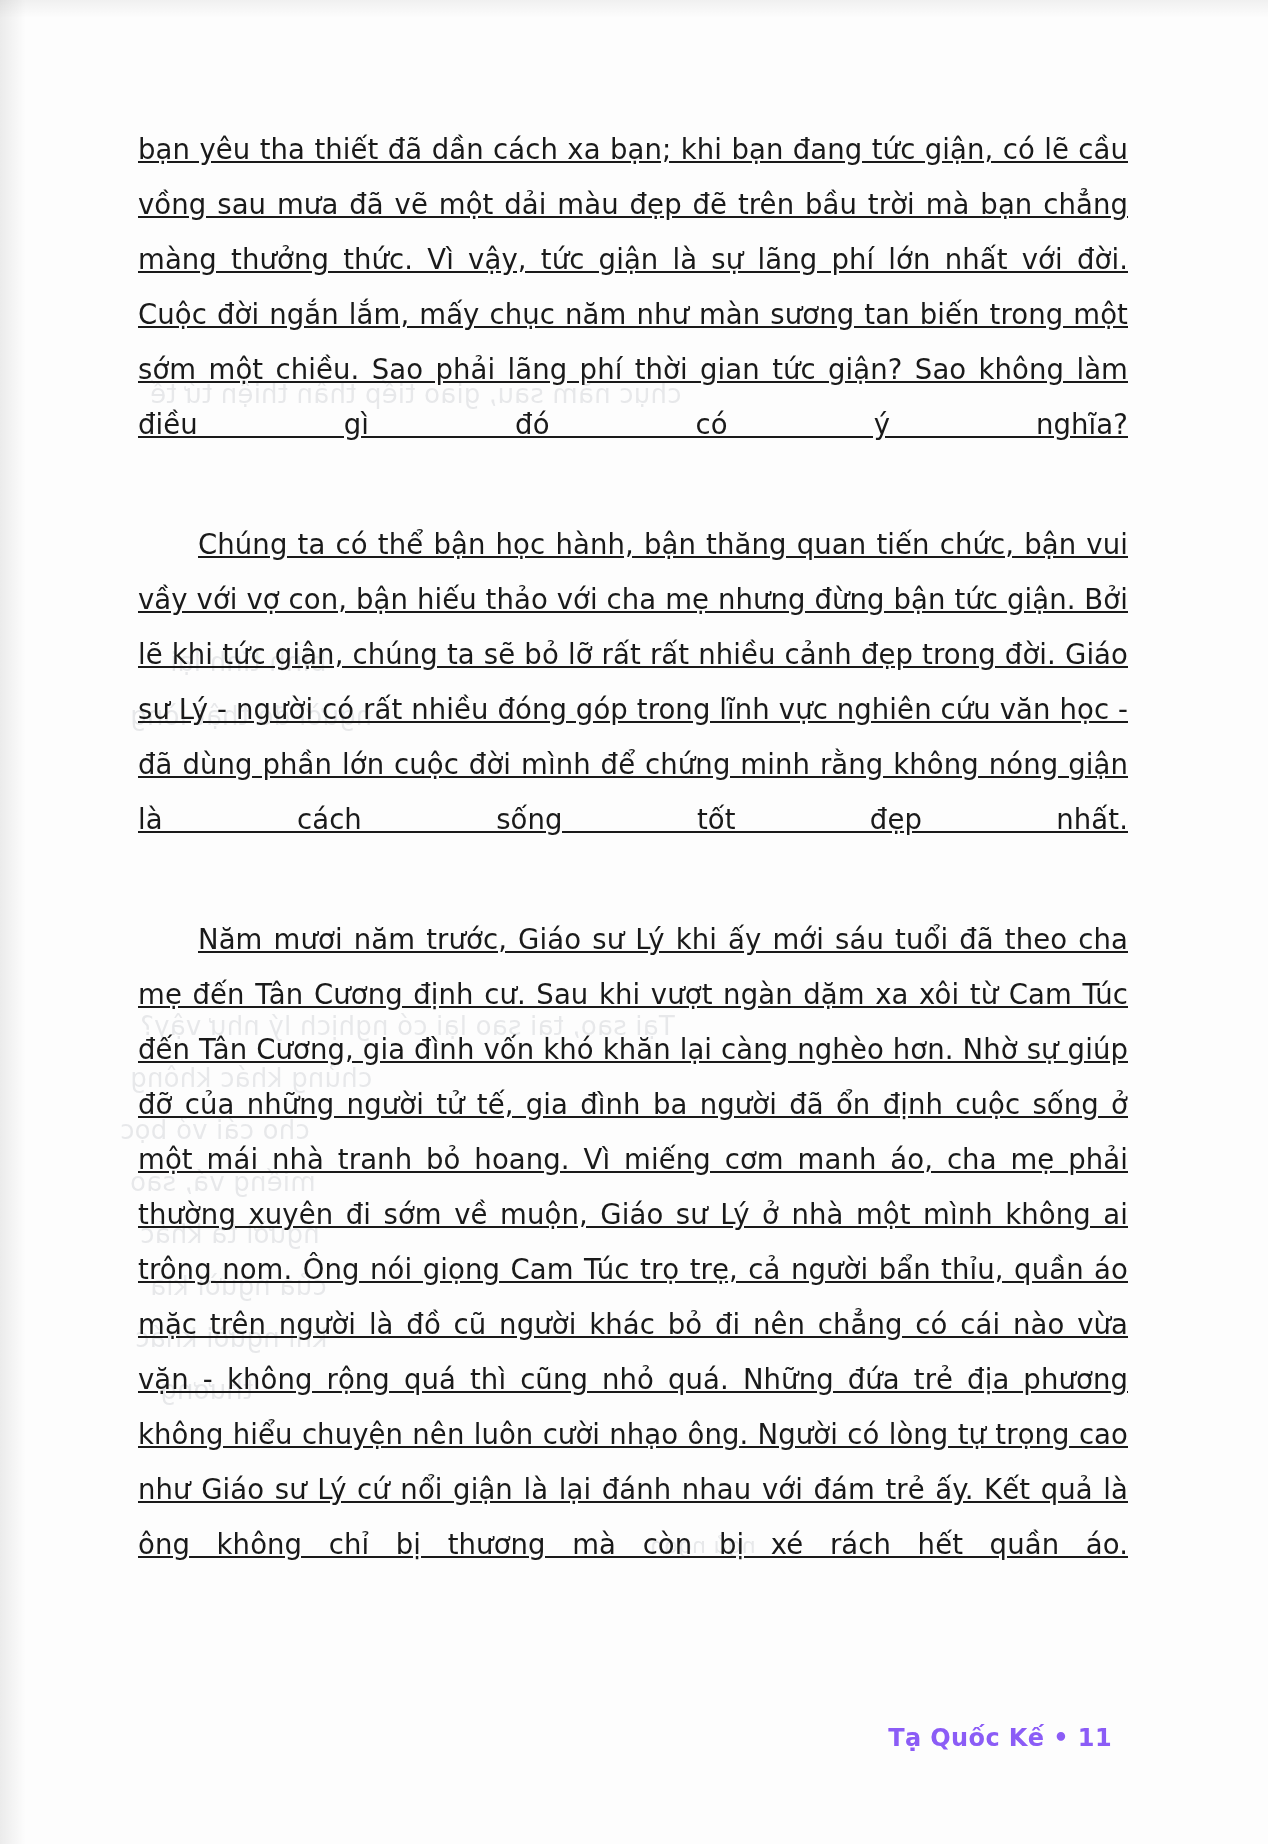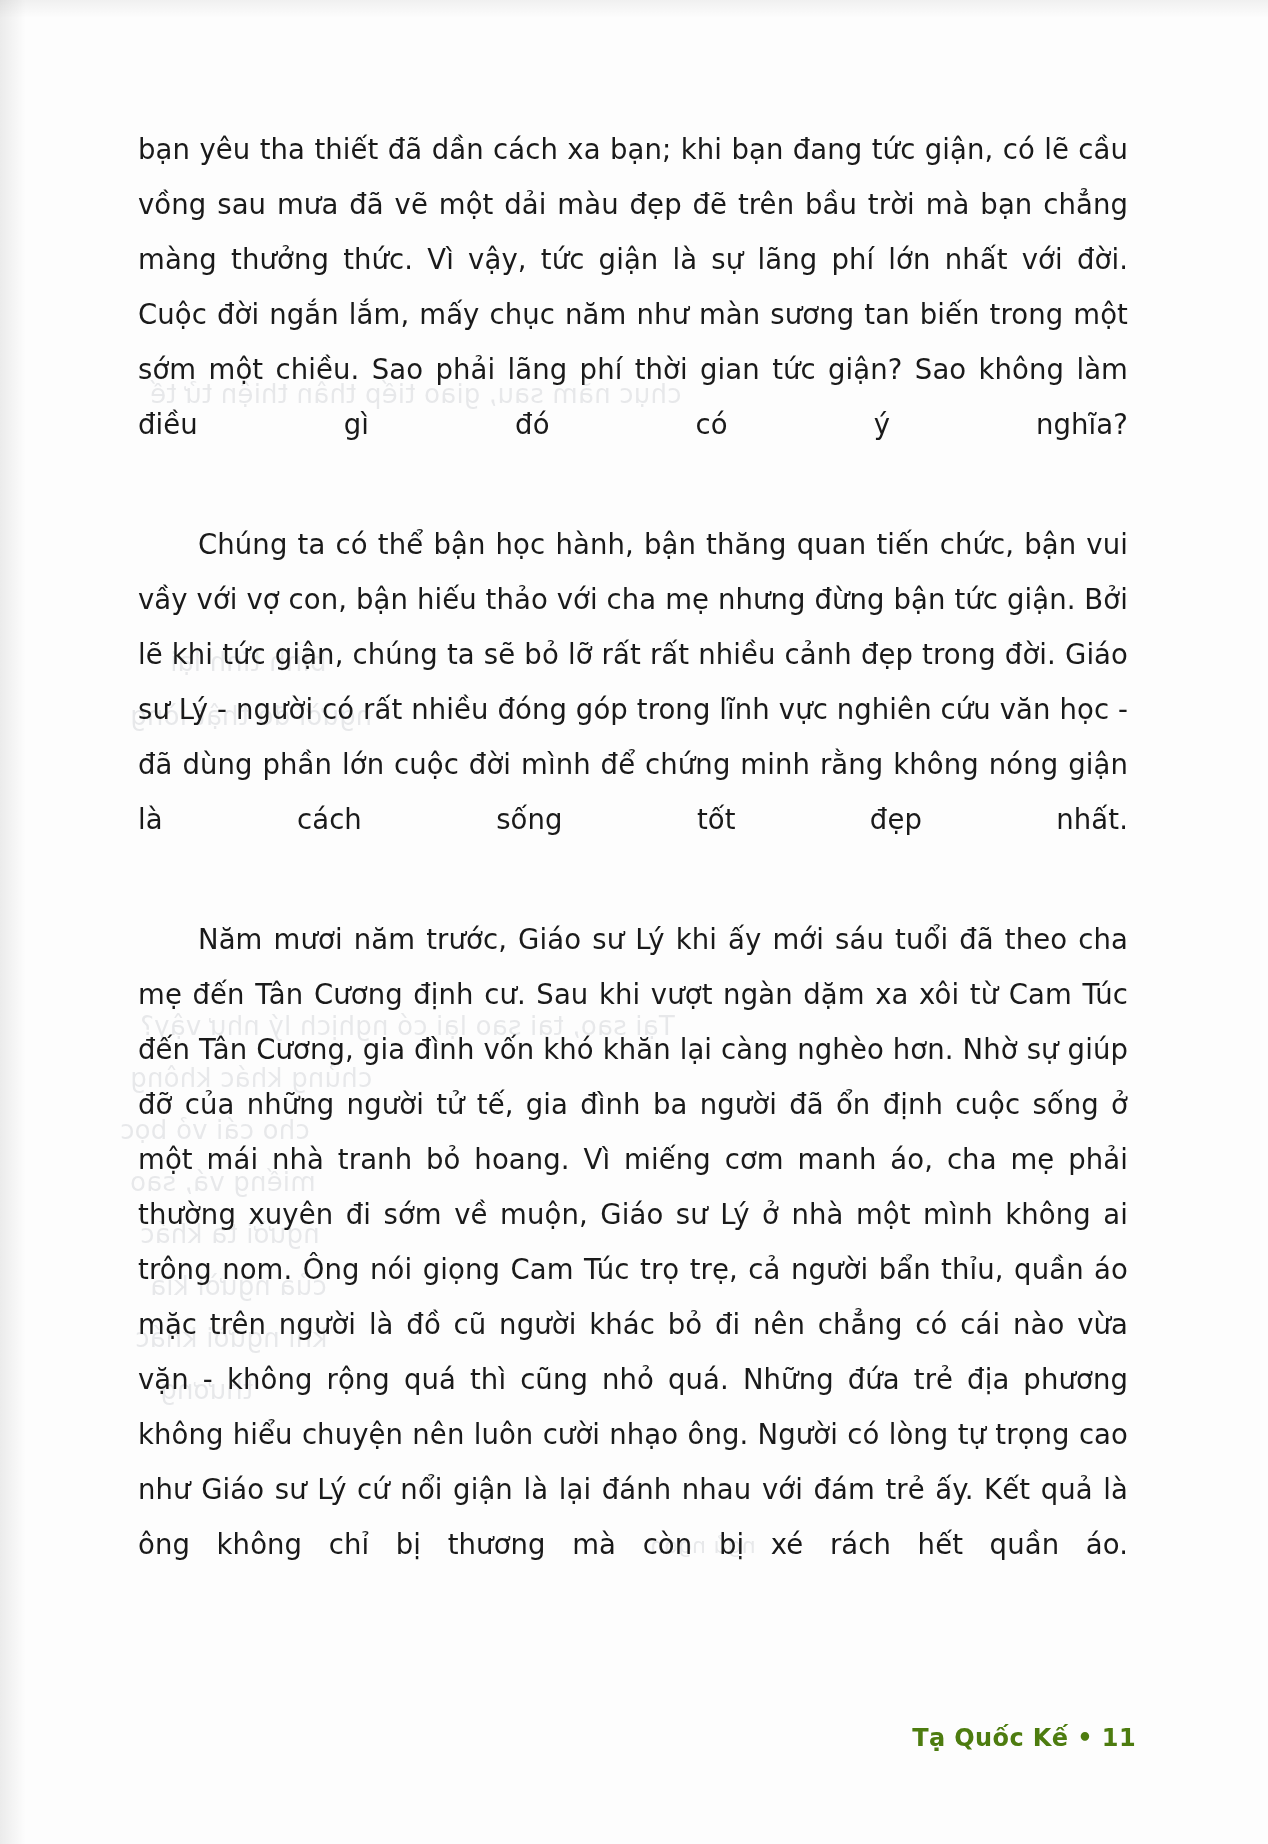--- a/index.html
+++ b/index.html
@@ -30,37 +30,38 @@
     width: 990px;
   }
   p.para {
     margin: 0 0 10px 0;
     font-size: 27.5px;
     line-height: 55px;
     text-align: justify;
     text-justify: inter-word;
     letter-spacing: 0.1px;
     color: #1a1a1a;
+    text-decoration: underline;
   }
   p.para.indent {
     text-indent: 60px;
   }
   
   p.para::after {
     content: "";
     display: inline-block;
     width: 100%;
   }
   .footer {
     position: absolute;
-    right: 132px;
+    right: 156px;
     bottom: 92px;
     font-size: 24px;
     font-weight: bold;
-    color: #4d7c0f;
+    color: #8b5cf6;
     letter-spacing: 0.4px;
     white-space: nowrap;
   }
   .bleed {
     position: absolute;
     pointer-events: none;
     color: rgba(120, 125, 135, 0.16);
     font-size: 26px;
     line-height: 52px;
     letter-spacing: 0.2px;

